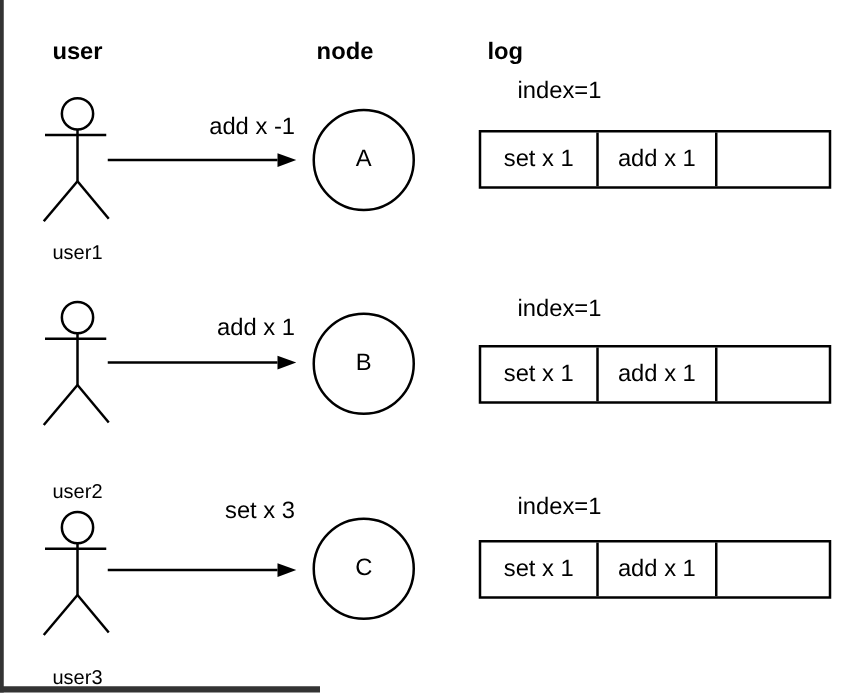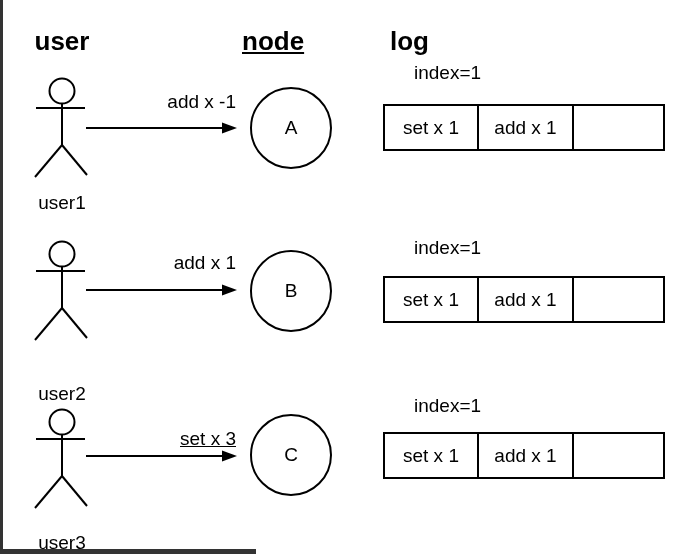--- a/index.html
+++ b/index.html
@@ -1,26 +1,26 @@
 <!DOCTYPE html>
 <html><head>
 <meta charset="utf-8">
 <style>
   html,body{margin:0;padding:0;}
   body{
     width:691px;height:554px;position:relative;background:#ffffff;
     font-family:"Liberation Sans", sans-serif;color:#000000;overflow:hidden;
   }
-  .hdr{position:absolute;top:31px;font-size:26px;font-weight:bold;line-height:21px;}
+  .hdr{position:absolute;top:31px;font-size:19px;font-weight:bold;line-height:21px;}
   .hdr-user{left:12px;width:100px;text-align:center;}
-  .hdr-node{left:242px;width:100px;text-align:left;text-decoration:underline;}
+  .hdr-node{left:226px;width:100px;text-align:center;}
   .hdr-log{left:390px;}
   .figure{position:absolute;left:32px;width:60px;height:104px;}
   .figure svg{display:block;width:60px;height:104px;}
-  .user-label{position:absolute;left:12px;width:100px;text-align:center;font-size:19px;line-height:20px;}
+  .user-label{position:absolute;left:12px;width:100px;text-align:center;font-size:16px;line-height:20px;}
   .msg{position:absolute;left:88px;width:148px;text-align:right;font-size:19px;line-height:20px;}
   .arrow{position:absolute;left:86px;width:152px;height:16px;}
   .node{
     position:absolute;left:250px;width:82px;height:82px;box-sizing:border-box;
     border:2px solid #000;border-radius:50%;
     display:flex;align-items:center;justify-content:center;font-size:19px;
   }
   .log-index{position:absolute;left:390px;font-size:19px;line-height:20px;margin-left:24px;}
   .log-table{
     position:absolute;left:383px;width:282px;height:47px;box-sizing:border-box;
@@ -29,21 +29,21 @@
   .log-cell{
     box-sizing:border-box;border-right:2px solid #000;
     display:flex;align-items:center;justify-content:center;font-size:19px;
   }
   .log-cell.c0{width:94px;}
   .log-cell.c1{width:95px;}
   .log-cell.c2{flex:1;border-right:none;}
   
   .r0 .figure{top:77px;}  .r0 .user-label{top:193px;} .r0 .msg{top:92px;}  .r0 .arrow{top:120px;} .r0 .node{top:87px;}  .r0 .log-index{top:63px;}  .r0 .log-table{top:104px;}
   .r1 .figure{top:240px;} .r1 .user-label{top:352px;margin-top:32px;} .r1 .msg{top:253px;} .r1 .arrow{top:282px;} .r1 .node{top:250px;} .r1 .log-index{top:238px;} .r1 .log-table{top:276px;}
-  .r2 .figure{top:408px;} .r2 .user-label{top:518px;margin-top:15px;} .r2 .msg{top:429px;text-decoration:underline;} .r2 .arrow{top:448px;} .r2 .node{top:414px;} .r2 .log-index{top:396px;} .r2 .log-table{top:432px;}
+  .r2 .figure{top:408px;} .r2 .user-label{top:518px;margin-top:15px;} .r2 .msg{top:399px;} .r2 .arrow{top:448px;} .r2 .node{top:414px;} .r2 .log-index{top:396px;} .r2 .log-table{top:432px;}
   .frame-left{position:absolute;left:0;top:0;width:3px;height:554px;background:#333333;}
   .frame-bottom{position:absolute;left:0;top:549px;width:256px;height:5px;background:#333333;}
 </style>
 </head>
 <body>
 
 <div>
 
   <div class="frame-left"></div>
   <div class="frame-bottom"></div>

